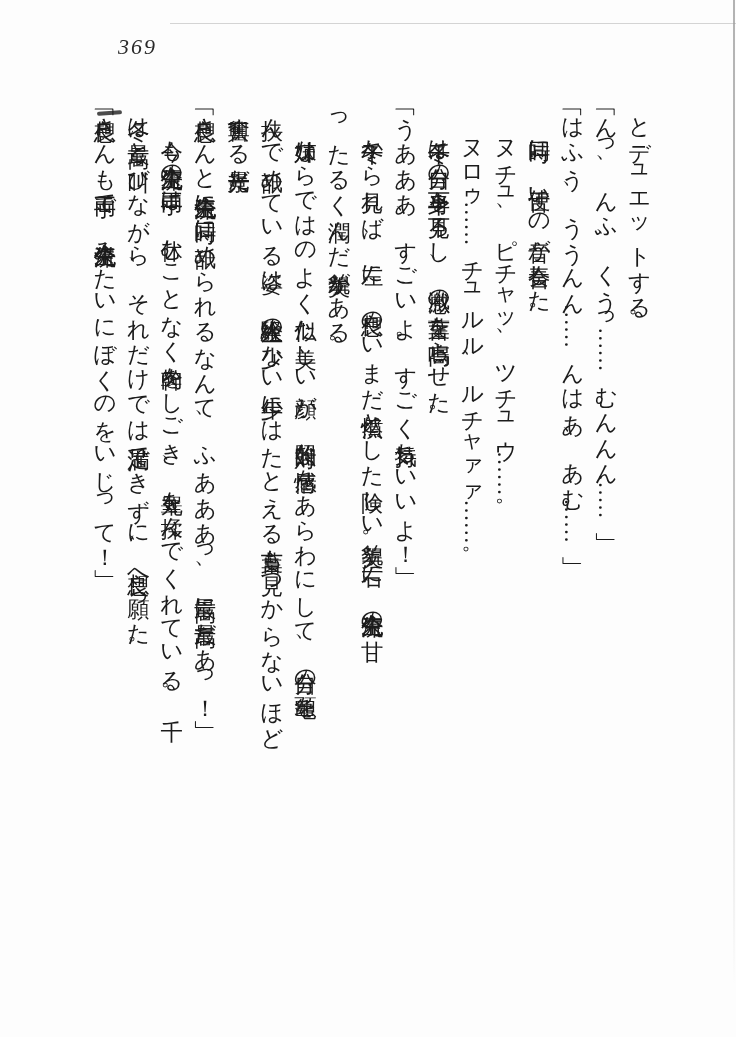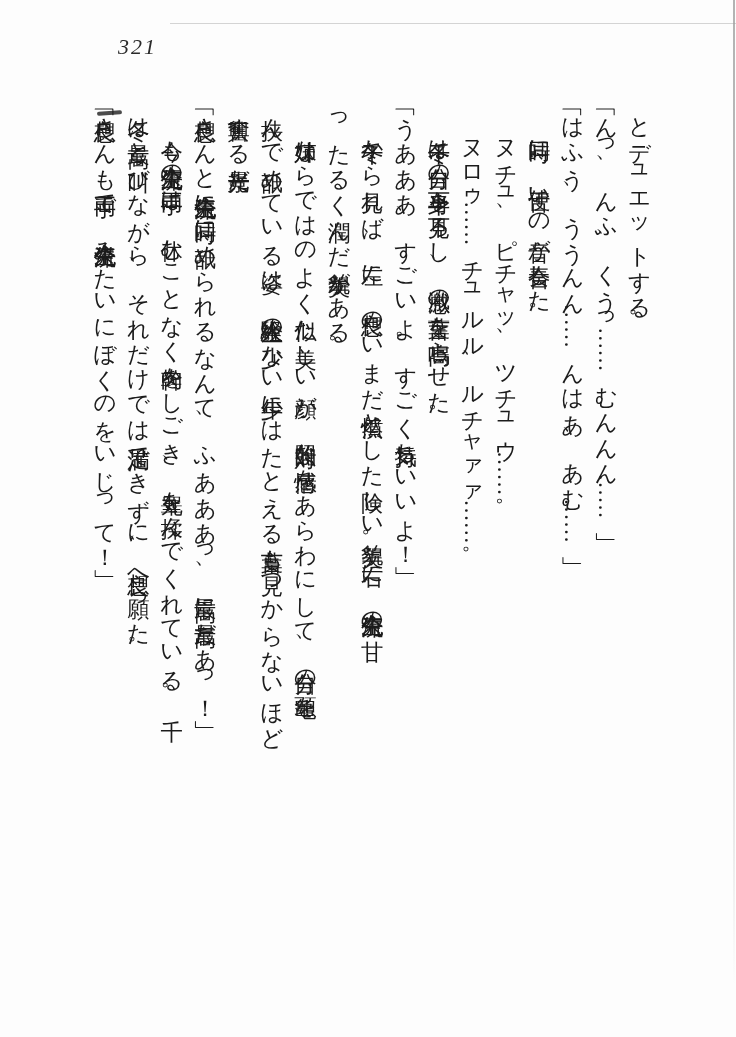--- a/index.html
+++ b/index.html
@@ -78,21 +78,21 @@
   }
 </style>
 </head>
 <body>
 
 <div class="page">
   <div class="scan-line-top"></div>
   <div class="scan-line-right"></div>
   <div class="scan-dash"></div>
 
-  <div class="page-number">321</div>
+  <div class="page-number">369</div>
 
   <div class="text-block" id="text-block">
       <p class="tcol">とデュエットする。</p>
       <p class="tcol">「んっ、んふ、くうっ……むんんん……」</p>
       <p class="tcol">「はふう、ううんん……んはあ、あむ……」</p>
       <p class="tcol indent">同時に、舌使いの音が合奏した。</p>
       <p class="tcol indent">ヌチュ、ピチャッ、ツチュウ……。</p>
       <p class="tcol indent">ヌロゥ……チュルル、ルチャァァ……。</p>
       <p class="tcol indent">千冬は自分の下半身を見下ろし、感激の言葉を高鳴らせた。</p>
       <p class="tcol">「うあああ、すごいよ。すごく気持ちいいよ！」</p>

